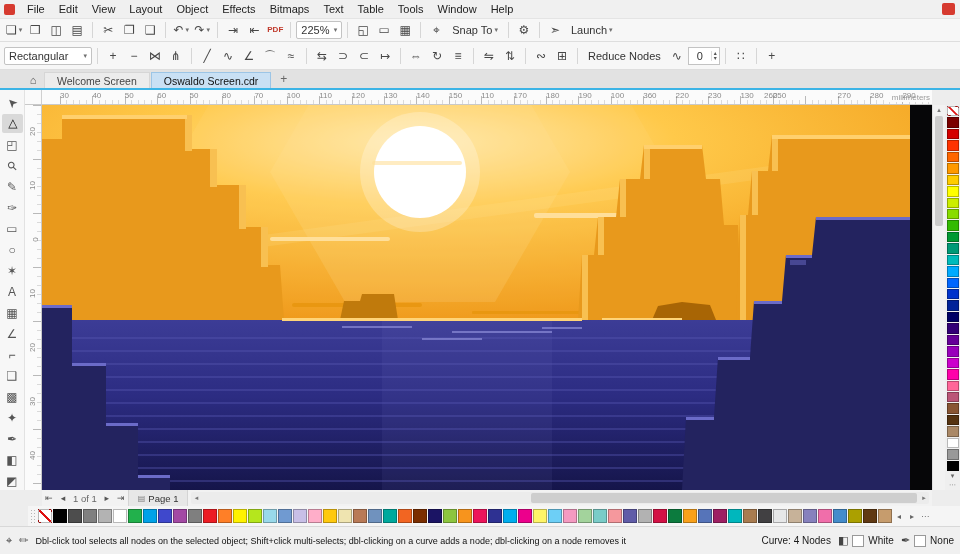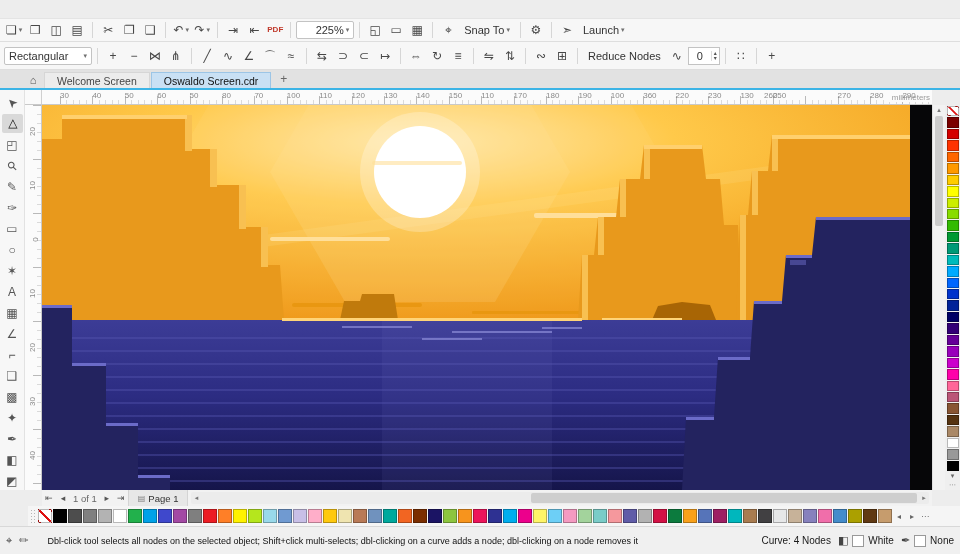--- a/index.html
+++ b/index.html
@@ -115,30 +115,48 @@
                background-size:3px 3px; margin-right:2px; }
   #docpalette-swatches { display:flex; gap:1px; }
   .dswatch { width:14px; height:14px; border:1px solid rgba(0,0,0,.28); }
   .dp-ctrl { width:12px; text-align:center; font-size:8px; color:#666; }
 
   
   #statusbar { position:absolute; left:0; top:526px; width:960px; height:28px; background:#f0f0f0;
                border-top:1px solid #d8d8d8; display:flex; align-items:center; padding:0 6px; gap:7px;
                font-size:10px; color:#1a1a1a; }
   .sb-icon { font-size:11px; color:#444; }
-  .sb-hint { flex:1; font-size:9px; white-space:nowrap; overflow:hidden; text-overflow:ellipsis; color:#101010;margin-left:12px; }
+  .sb-hint { flex:1; font-size:9px; white-space:nowrap; overflow:hidden; text-overflow:ellipsis; color:#101010; }
   .sb-group { display:flex; align-items:center; gap:4px; }
   .sb-swatch { width:12px; height:12px; border:1px solid #999; background:#fff; }
   .sb-label { font-size:10px; }
 </style>
 </head>
 <body>
 
 <div id="app">
 
+  <div id="menubar">
+    <div class="app-logo"></div>
+    <div id="menubar-items">
+        <div class="menu-item">File</div>
+        <div class="menu-item">Edit</div>
+        <div class="menu-item">View</div>
+        <div class="menu-item">Layout</div>
+        <div class="menu-item">Object</div>
+        <div class="menu-item">Effects</div>
+        <div class="menu-item">Bitmaps</div>
+        <div class="menu-item">Text</div>
+        <div class="menu-item">Table</div>
+        <div class="menu-item">Tools</div>
+        <div class="menu-item">Window</div>
+        <div class="menu-item">Help</div>
+      </div>
+    <div class="app-badge"></div>
+  </div>
 
   <div id="toolbar1">
       <div class="tb-btn">
         <div class="glyph">❏</div>
         <div class="dd-arrow">▾</div>
       </div>
       <div class="tb-btn">
         <div class="glyph">❒</div>
       </div>
       <div class="tb-btn">
@@ -170,21 +188,21 @@
       <div class="tb-btn">
         <div class="glyph">⇥</div>
       </div>
       <div class="tb-btn">
         <div class="glyph">⇤</div>
       </div>
       <div class="tb-btn tb-wide">
         <div class="glyph">PDF</div>
       </div>
       <div class="tb-sep"></div>
-      <div class="tb-select" style="width: 58px; justify-content: flex-end;">
+      <div class="tb-select" style="width: 46px;">
         <div class="sel-val">225%</div>
         <div class="dd-arrow">▾</div>
       </div>
       <div class="tb-sep"></div>
       <div class="tb-btn">
         <div class="glyph">◱</div>
       </div>
       <div class="tb-btn">
         <div class="glyph">▭</div>
       </div>

